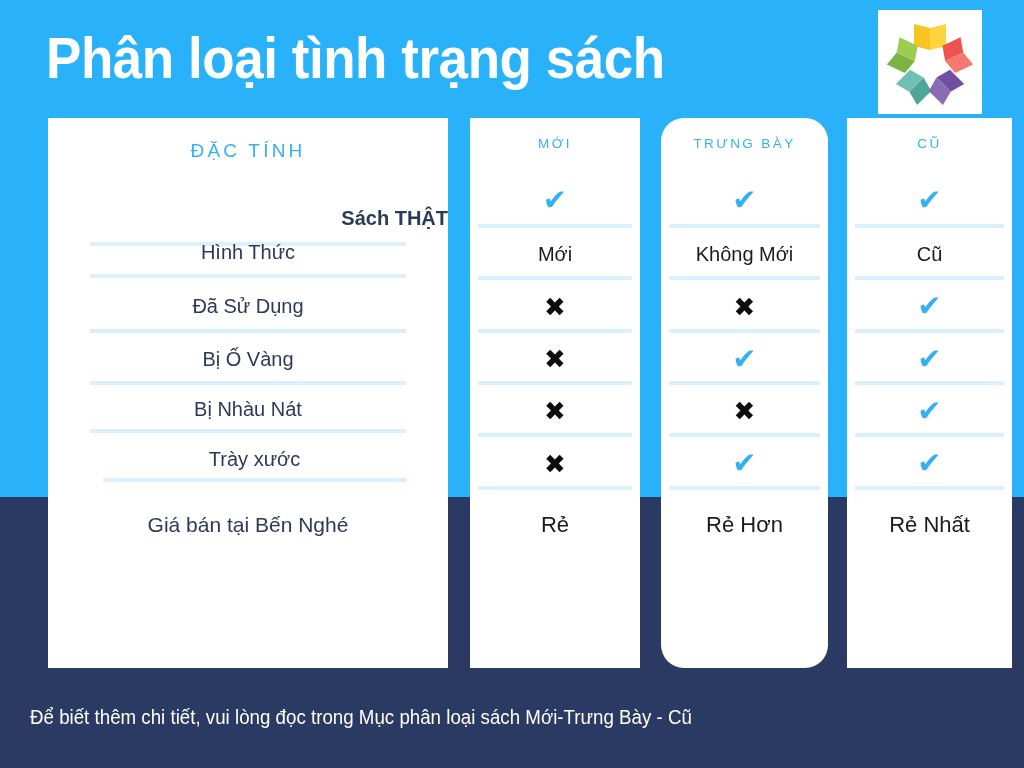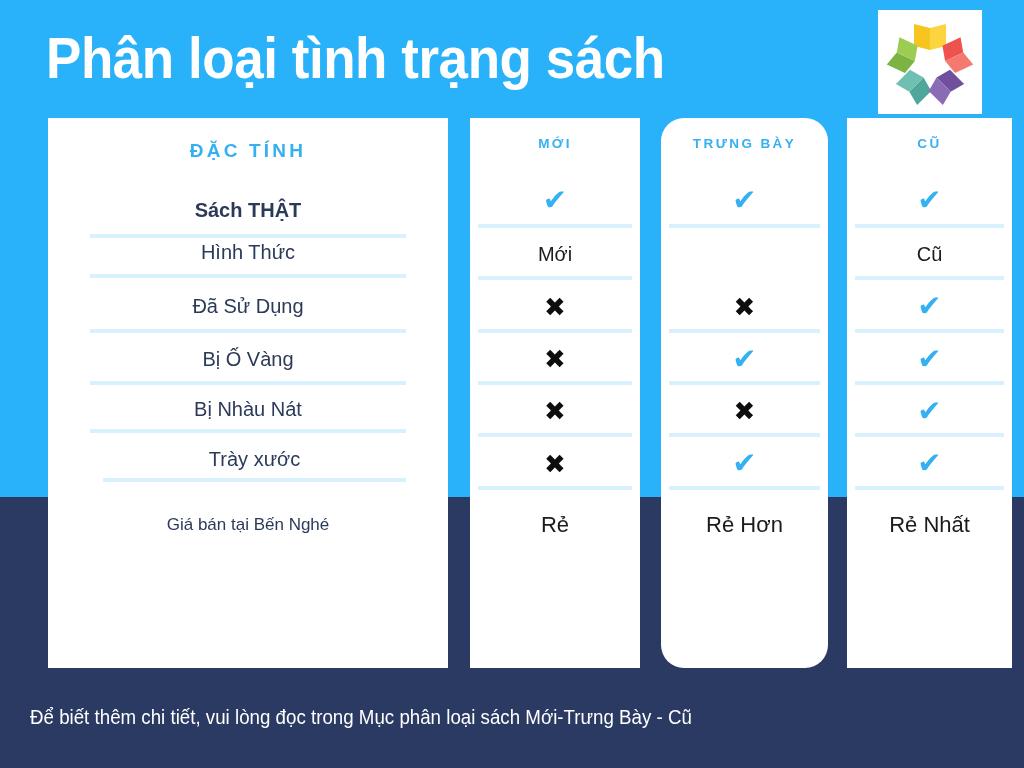--- a/index.html
+++ b/index.html
@@ -76,21 +76,21 @@
   }
   #card-features { left: 48px;  width: 400px; }
   #card-moi      { left: 470px; width: 170px; }
   #card-trungbay { left: 661px; width: 167px; border-radius: 23px; }
   #card-cu       { left: 847px; width: 165px; }
 
   
   .col-header {
     text-align: center;
     color: #35b0f3;
-    font-weight: 700;
+    font-weight: 400;
     letter-spacing: 2.4px;
     white-space: nowrap;
   }
   #card-features .col-header {
     font-size: 19px;
     padding-top: 22px;
     letter-spacing: 3.2px;
   }
   .data-col .col-header {
     font-size: 13.5px;
@@ -136,21 +136,21 @@
   .mark.cross { color: #0d0d0d; font-size: 26px; }
   .cell-text { font-size: 20px; color: #1b1b1b; white-space: nowrap; }
 
   
   .price-row {
     display: flex;
     align-items: center;
     justify-content: center;
   }
   .price-text { font-size: 22px; color: #1b1b1b; white-space: nowrap; }
-  #card-features .price-text { font-size: 17px; color: #2c3a59; }
+  #card-features .price-text { font-size: 21px; color: #2c3a59; }
 
   
   #footer-note {
     position: absolute;
     left: 30px;
     top: 704px;
     color: #ffffff;
     font-size: 19.5px;
     line-height: 26px;
     white-space: nowrap;
@@ -197,21 +197,21 @@
           <path d="M0,-8 L-15,-12 L-15,8 L0,12 Z" fill="#6f4f9e"></path>
           <path d="M0,-8 L15,-12 L15,8 L0,12 Z" fill="#8a6bb5"></path>
         </g>
       </svg>
     </span>
   </div>
 
   <div class="card" id="card-features">
     <div class="col-header">ĐẶC TÍNH</div>
     <div class="feat-rows" id="feat-rows" style="position: absolute; left: 0px; right: 0px; top: 0px; height: 372px;">
-        <div class="row" style="position: absolute; left: 0px; right: 0px; top: 64px; height: 56px;">
+        <div class="row" style="position: absolute; left: 0px; right: 0px; top: 72px; height: 56px; justify-content: flex-end;">
           <span class="row-label bold">Sách THẬT</span>
           <div class="divider"></div>
         </div>
         <div class="row" style="position: absolute; left: 0px; right: 0px; top: 108px; height: 52px;">
           <span class="row-label">Hình Thức</span>
           <div class="divider"></div>
         </div>
         <div class="row" style="position: absolute; left: 0px; right: 0px; top: 162px; height: 53px;">
           <span class="row-label">Đã Sử Dụng</span>
           <div class="divider"></div>
@@ -267,20 +267,24 @@
     </div>
   </div>
 
   <div class="card data-col" id="card-trungbay">
     <div class="col-header">TRƯNG BÀY</div>
     <div class="cells" data-col="1" style="position: absolute; left: 0px; right: 0px; top: 0px; height: 372px;">
         <div class="row" style="position: absolute; left: 0px; right: 0px; top: 54px; height: 56px;">
           <span class="mark check">✔</span>
           <div class="divider"></div>
         </div>
+        <div class="row" style="position: absolute; left: 0px; right: 0px; top: 110px; height: 52px;">
+          <span class="cell-text">Không Mới</span>
+          <div class="divider"></div>
+        </div>
         <div class="row" style="position: absolute; left: 0px; right: 0px; top: 162px; height: 53px;">
           <span class="mark cross">✖</span>
           <div class="divider"></div>
         </div>
         <div class="row" style="position: absolute; left: 0px; right: 0px; top: 215px; height: 52px;">
           <span class="mark check">✔</span>
           <div class="divider"></div>
         </div>
         <div class="row" style="position: absolute; left: 0px; right: 0px; top: 267px; height: 52px;">
           <span class="mark cross">✖</span>

